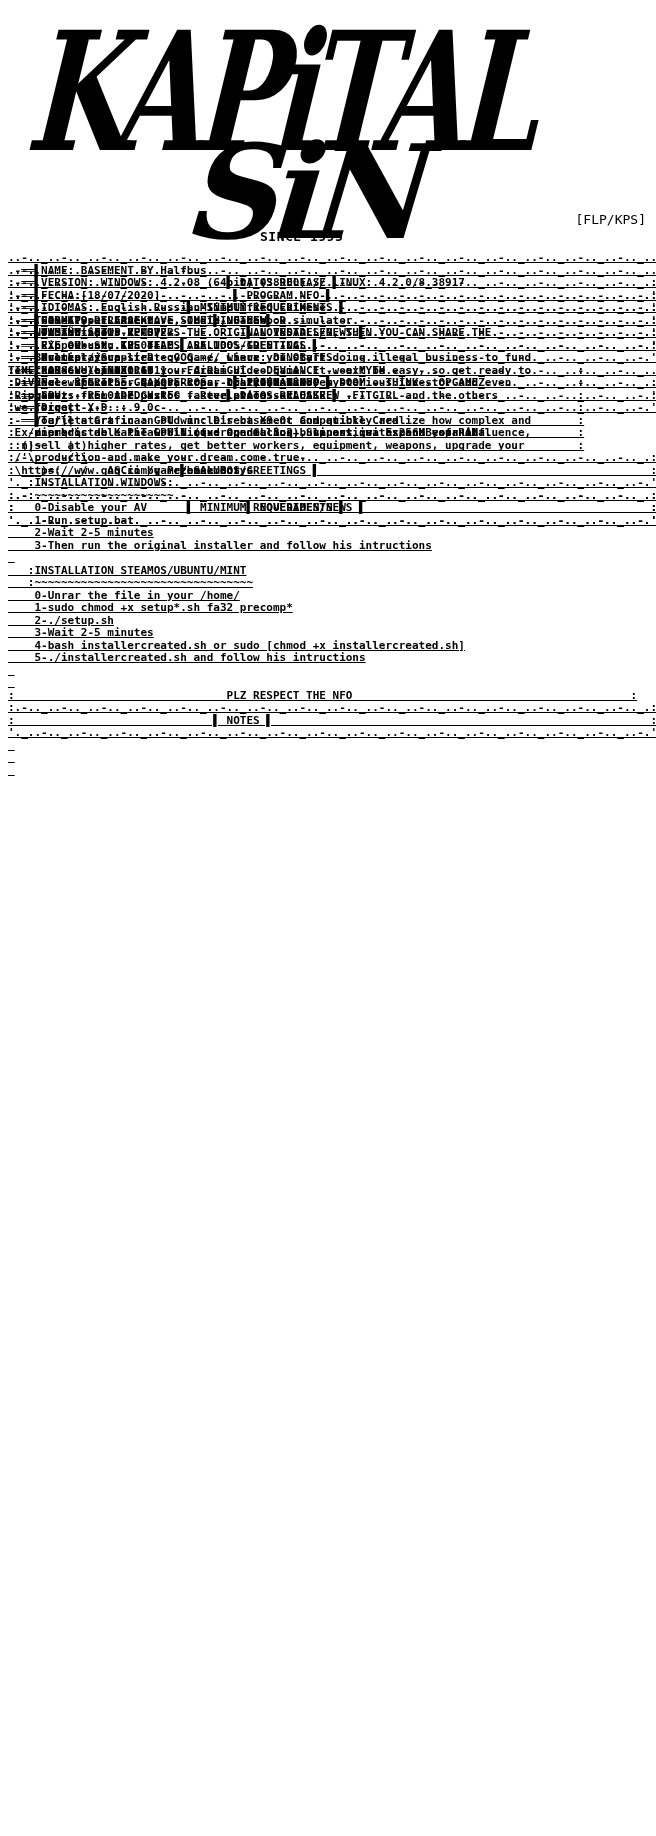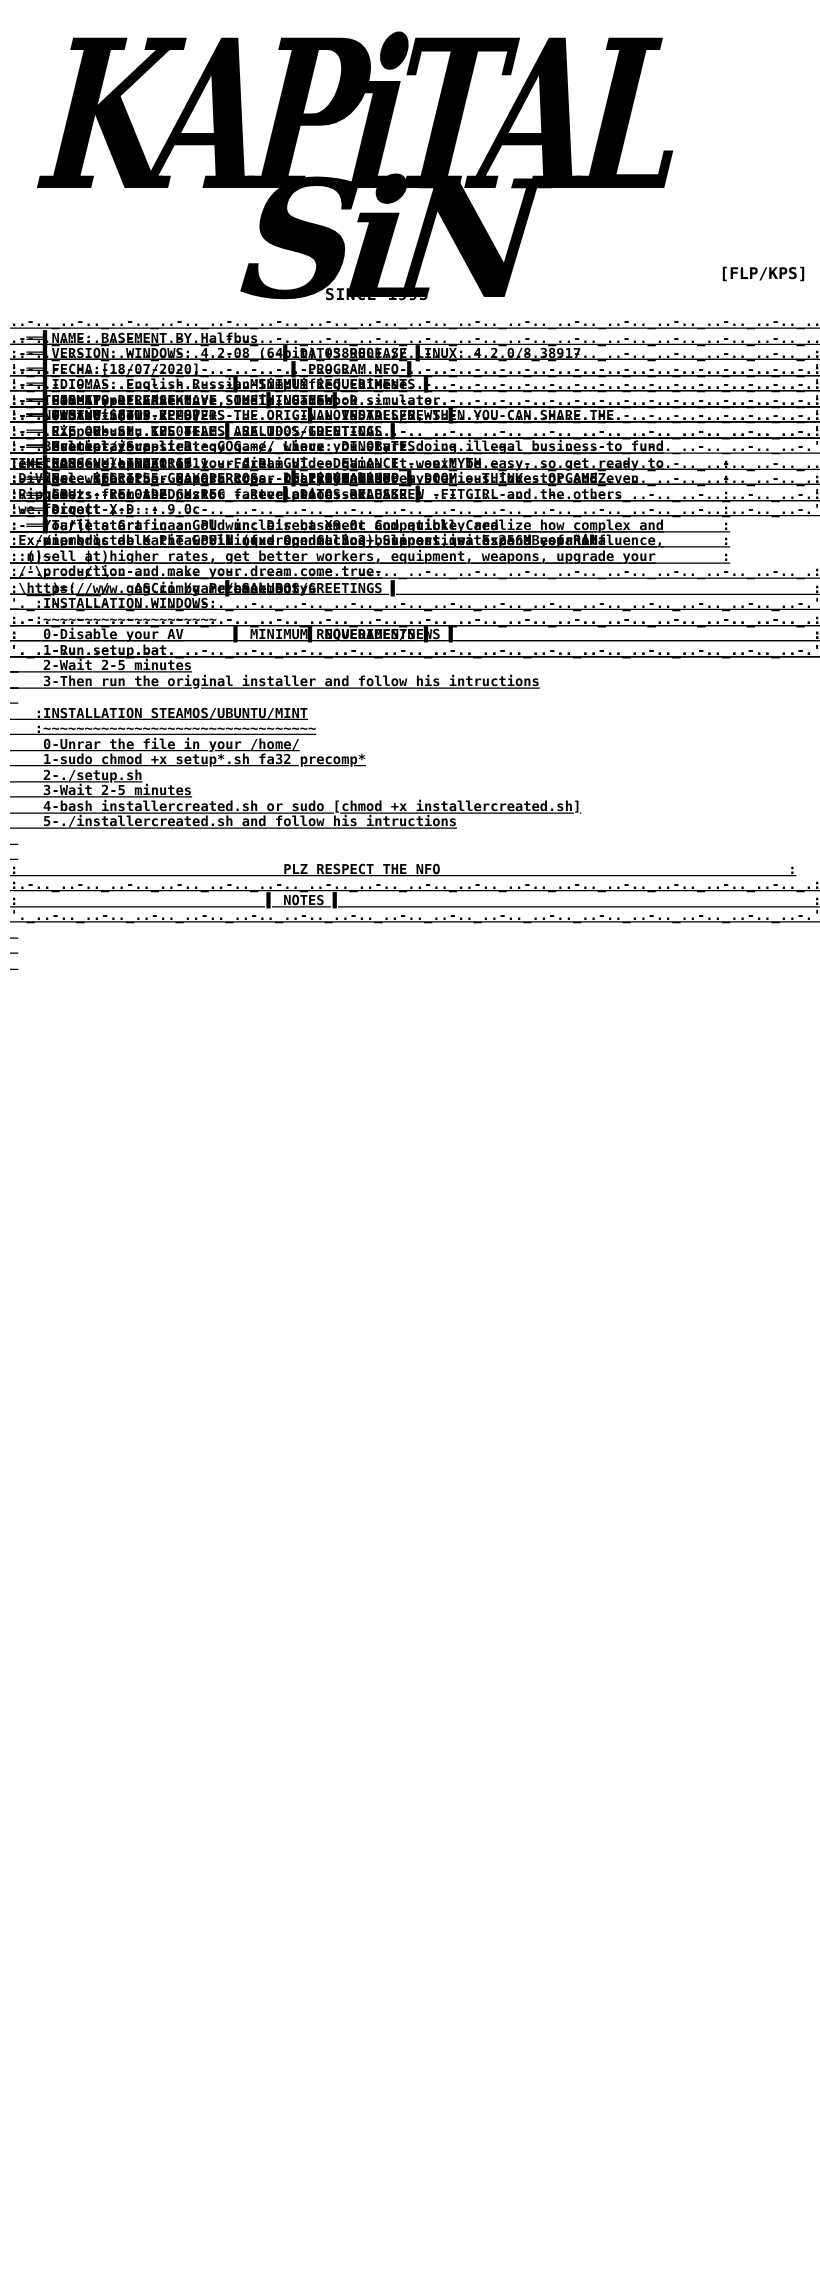--- a/index.html
+++ b/index.html
@@ -1,21 +1,21 @@
 <!DOCTYPE html>
 <html><head>
 <meta charset="utf-8">
 <style>
   html,body{margin:0;padding:0;background:#ffffff;color:#000000;}
   body{width:656px;height:1836px;overflow:hidden;
        font-family:"DejaVu Sans Mono",monospace;}
   #header{position:relative;width:656px;height:252px;}
   #logo{position:absolute;left:0;top:0;}
   #tag{position:absolute;top:212px;right:10px;
-       font-size:13px;font-weight:bold;white-space:pre;}
+       font-size:13px;font-weight:normal;white-space:pre;}
   #since{position:absolute;top:229px;left:260px;
        font-size:13px;font-weight:bold;white-space:pre;letter-spacing:.5px;}
   #nfo-body{position:relative;padding-left:8px;
        font-size:11px;line-height:12.5px;font-weight:bold;white-space:pre;
        letter-spacing:0;text-decoration:underline;}
   #nfo-body div{height:12.5px;}
 </style>
 </head>
 <body>
 

